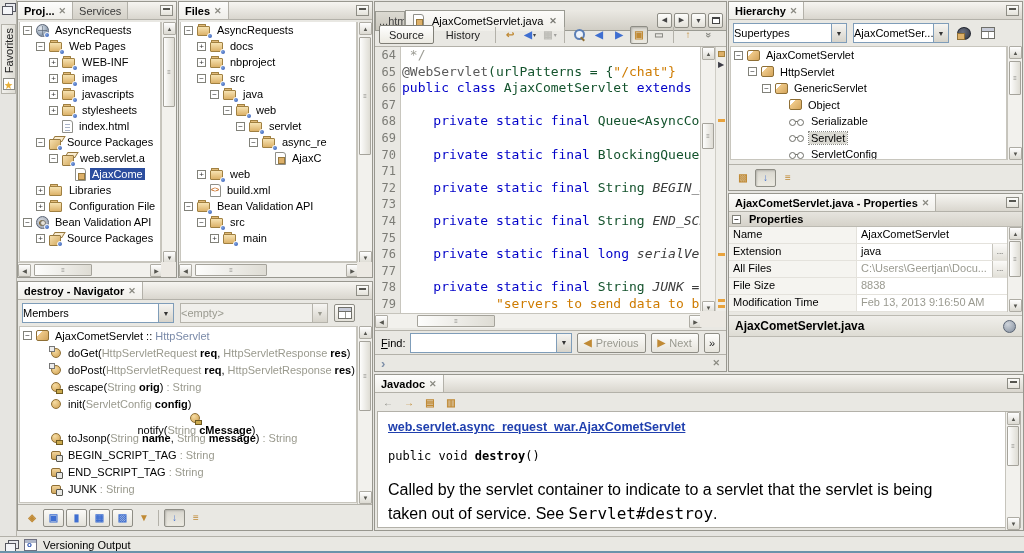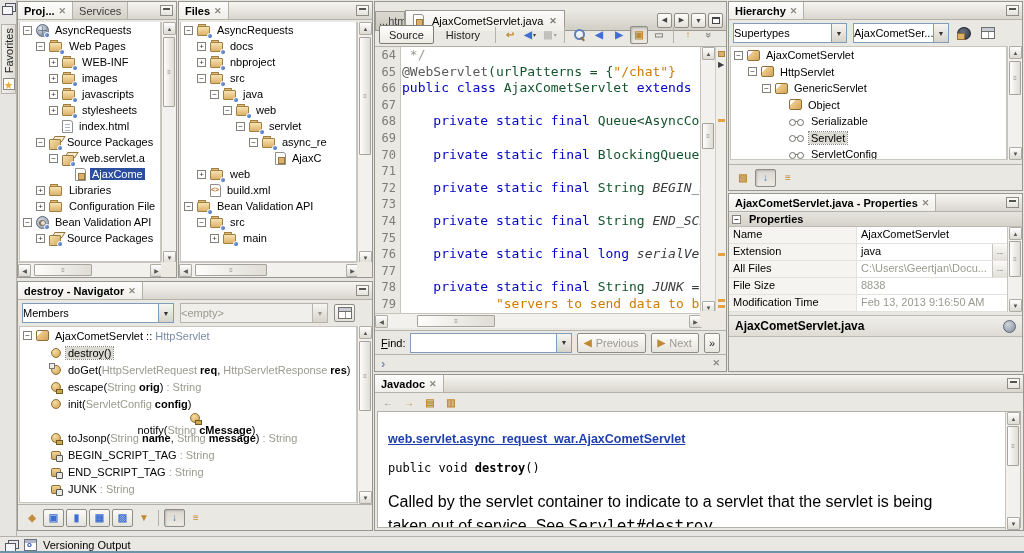--- a/index.html
+++ b/index.html
@@ -85,21 +85,21 @@
 .psec{position:absolute;left:0;top:18px;right:0;height:15px;display:flex;align-items:center;gap:4px;background:linear-gradient(#e6e4de,#d5d2c9);border-bottom:1px solid #bcbab2;padding:0 3px;font-weight:bold}
 .prows{position:absolute;left:0;top:33px;right:15px;background:#fff}
 .prow{display:flex;height:17px;border-bottom:1px solid #e4e2dc;background:#fff;align-items:stretch}
 .pname{width:128px;padding:1px 4px;background:#f5f4f0;border-right:1px solid #e4e2dc;overflow:hidden;white-space:nowrap}
 .pval{flex:1;padding:1px 4px;overflow:hidden;white-space:nowrap}
 .pval.muted{color:#9a9a90}
 .pbtn{width:15px;border-left:1px solid #c6c4bc;background:linear-gradient(#fbfaf8,#e2e0d8);font-size:8px;text-align:center;color:#333;line-height:15px}
 .pfoot{position:absolute;left:0;right:0;top:121px;display:flex;align-items:center;height:22px;background:linear-gradient(#f0efeb,#dedcd4);border-top:1px solid #bcbab2;border-bottom:1px solid #bcbab2;padding:0 6px;font-weight:bold;font-size:12px}
 
 
-.jdoc{position:absolute;left:2px;right:2px;top:36px;bottom:2px;background:#fff;border:1px solid #b3b1a9;padding:20px 10px;overflow:hidden}
+.jdoc{position:absolute;left:2px;right:2px;top:36px;bottom:2px;background:#fff;border:1px solid #b3b1a9;padding:8px 10px;overflow:hidden}
 .jlink{color:#1f3fae;font-weight:bold;text-decoration:underline;font-size:12.5px}
 .jsig{font:12px "DejaVu Sans Mono",monospace;margin-top:15px}
 .jsig b{font-weight:bold}
 .jbody{margin-top:15px;font-size:16px;line-height:1.5;max-width:565px}
 .jcode{font-family:"DejaVu Sans Mono",monospace}
 
 
 .rail{position:absolute;left:0;top:0;width:17px;height:536px;border-right:1px solid #b5b3ab}
 .railtab{position:absolute;top:24px;left:1px;width:15px;display:flex;flex-direction:column;align-items:center;gap:5px;padding:3px 0;border:1px solid #b5b3ab;background:linear-gradient(90deg,#f2f1ed,#dedcd4)}
 .vtext{writing-mode:vertical-rl;transform:rotate(180deg);font-size:11px;color:#222}
@@ -426,27 +426,27 @@
         </span>
     </div>
     <div class="tree" id="nav-tree" style="left:1px;top:44px;right:15px;bottom:27px;background:#fff;border:1px solid #c8c6be">
         <div class="trow" style="height: 17px; padding-left: 3px;">
           <span class="texp">−</span>
           <span class="ic ic-class"></span>
           <span class="tlabel"><span class="sg-n">AjaxCometServlet :: </span><span class="sg-sup">HttpServlet</span></span>
         </div>
         <div class="trow" style="height: 17px; padding-left: 17px;">
           <span class="texp-sp"></span>
-          <span class="ic ic-meth"></span>
-          <span class="tlabel selgray"><span class="sg-n">destroy()</span></span>
-        </div>
-        <div class="trow" style="height: 17px; padding-left: 17px;">
-          <span class="texp-sp"></span>
           <span class="ic ic-meth prot"></span>
           <span class="tlabel"><span class="sg-n">doGet(</span><span class="sg-g">HttpServletRequest </span><span class="sg-b">req</span><span class="sg-n">, </span><span class="sg-g">HttpServletResponse </span><span class="sg-b">res</span><span class="sg-n">)</span></span>
+        </div>
+        <div class="trow" style="height: 17px; padding-left: 17px;">
+          <span class="texp-sp"></span>
+          <span class="ic ic-meth prot"></span>
+          <span class="tlabel"><span class="sg-n">doPost(</span><span class="sg-g">HttpServletRequest </span><span class="sg-b">req</span><span class="sg-n">, </span><span class="sg-g">HttpServletResponse </span><span class="sg-b">res</span><span class="sg-n">)</span></span>
         </div>
         <div class="trow" style="height: 17px; padding-left: 17px;">
           <span class="texp-sp"></span>
           <span class="ic ic-meth priv"></span>
           <span class="tlabel"><span class="sg-n">escape(</span><span class="sg-g">String </span><span class="sg-b">orig</span><span class="sg-n">) </span><span class="sg-g">: String</span></span>
         </div>
         <div class="trow" style="height: 17px; padding-left: 17px;">
           <span class="texp-sp"></span>
           <span class="ic ic-meth"></span>
           <span class="tlabel"><span class="sg-n">init(</span><span class="sg-g">ServletConfig </span><span class="sg-b">config</span><span class="sg-n">)</span></span>

